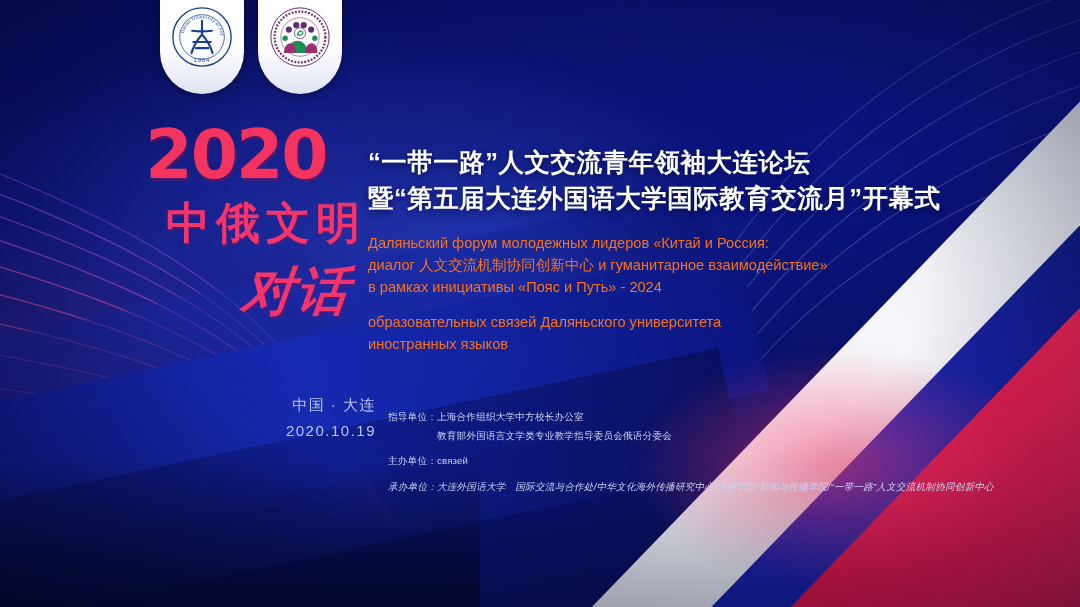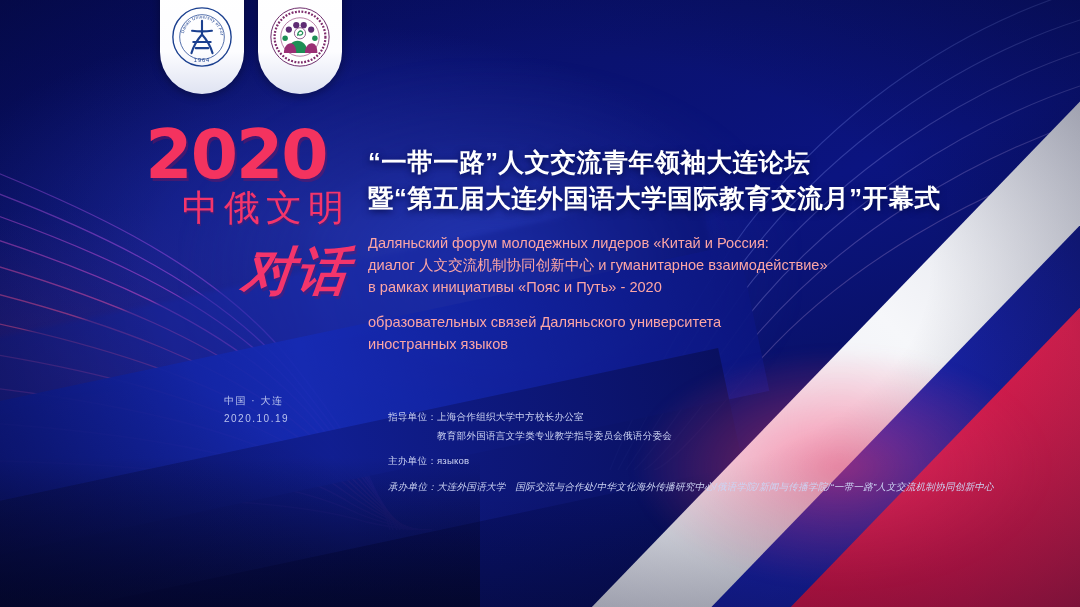--- a/index.html
+++ b/index.html
@@ -84,38 +84,38 @@
   .seal{width:62px;height:62px;}
   
   .left-block{position:absolute;left:96px;top:126px;width:280px;text-align:center;}
   .year{
     font-size:68px;line-height:.86;font-weight:700;letter-spacing:-2px;
     color:#f4335f;
     font-family:"DejaVu Sans",sans-serif;
     text-shadow:2px 3px 0 rgba(120,20,90,.45);
   }
   .cn-sub{
-    font-size:36px;letter-spacing:6px;font-weight:400;
+    margin-top:10px;font-size:44px;letter-spacing:6px;font-weight:700;
     color:#f4356b;padding-left:60px;
     text-shadow:1px 2px 0 rgba(120,20,90,.4);
   }
   .cn-dialog{
     margin-top:4px;font-size:52px;font-weight:700;color:#f4356b;
     padding-left:120px;font-style:italic;letter-spacing:2px;
     transform:skewX(-6deg);
     text-shadow:2px 3px 0 rgba(120,20,90,.35);
   }
-  .place{position:absolute;left:224px;top:392px;width:140px;text-align:left;color:#b9c2ee;font-size:10px;line-height:1.75;letter-spacing:1.5px;}
+  .place{position:absolute;left:236px;top:392px;width:140px;text-align:right;color:#b9c2ee;font-size:15px;line-height:1.75;letter-spacing:1.5px;}
   
   .right-col{position:absolute;left:368px;top:136px;width:640px;margin-top:8px;}
   .title-cn{
     color:#ffffff;font-size:25.5px;line-height:1.42;font-weight:700;letter-spacing:.5px;
     text-shadow:0 2px 7px rgba(4,10,70,.9);
   }
-  .ru-block{margin-top:17px;color:#fca5a5;font-size:14.6px;line-height:1.5;}
+  .ru-block{margin-top:17px;color:#f97316;font-size:14.6px;line-height:1.5;}
   .ru-block.second{margin-top:13px;}
   .ru-block div{white-space:nowrap;}
   
   .credits{position:absolute;left:388px;top:408px;color:#ccd3f3;font-size:9.6px;line-height:1.95;letter-spacing:.2px;}
   .credits .row{display:flex;}
   .credits .lbl{flex:0 0 auto;}
   .credits .val{flex:0 1 auto;}
   .credits .indent{padding-left:49px;}
   .credits .grp{margin-bottom:7px;}
   .credits .last{white-space:nowrap;font-style:italic;}
@@ -229,21 +229,21 @@
 
   <div class="right-col">
     <div class="title-cn">
       <div>“一带一路”人文交流青年领袖大连论坛</div>
       <div>暨“第五届大连外国语大学国际教育交流月”开幕式</div>
     </div>
 
     <div class="ru-block">
       <div>Даляньский форум молодежных лидеров «Китай и Россия:</div>
       <div>диалог 人文交流机制协同创新中心 и гуманитарное взаимодействие»</div>
-      <div>в рамках инициативы «Пояс и Путь» - 2020</div>
+      <div>в рамках инициативы «Пояс и Путь» - 2024</div>
     </div>
 
     <div class="ru-block second">
       <div>образовательных связей Даляньского университета</div>
       <div>иностранных языков</div>
     </div>
   </div>
 
   <div class="credits">
     <div class="grp">
@@ -251,21 +251,21 @@
         <span class="lbl">指导单位：</span>
         <span class="val">上海合作组织大学中方校长办公室</span>
       </div>
       <div class="row indent">
         <span class="val">教育部外国语言文学类专业教学指导委员会俄语分委会</span>
       </div>
     </div>
     <div class="grp">
       <div class="row">
         <span class="lbl">主办单位：</span>
-        <span class="val">языков</span>
+        <span class="val">связей</span>
       </div>
     </div>
     <div>
       <div class="row last">
         <span class="lbl">承办单位：</span>
         <span class="val">大连外国语大学　国际交流与合作处/中华文化海外传播研究中心/俄语学院/新闻与传播学院/“一带一路”人文交流机制协同创新中心</span>
       </div>
     </div>
   </div>
 

